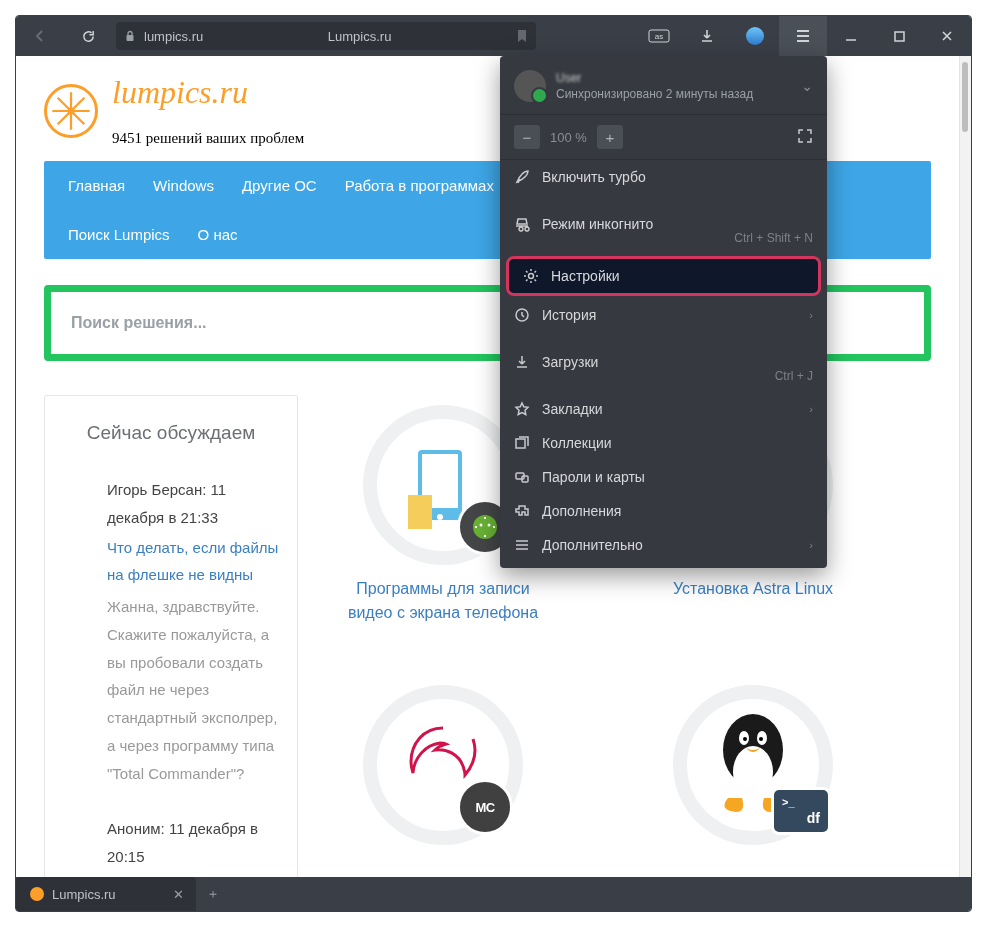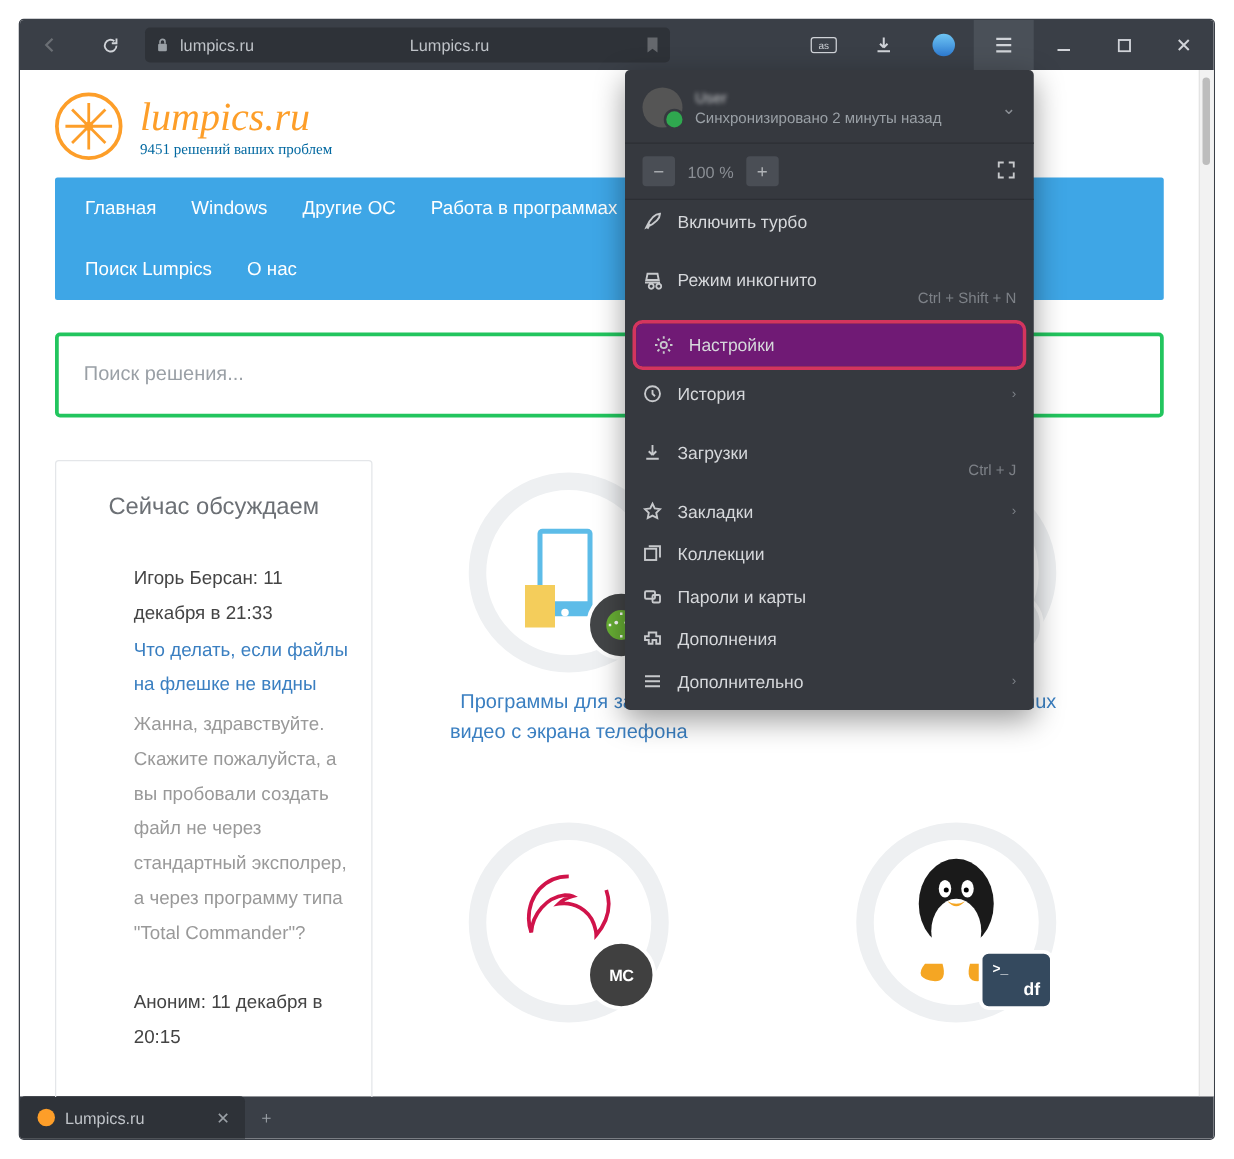--- a/index.html
+++ b/index.html
@@ -19,28 +19,28 @@
 
 .content { flex:1; display:flex; position:relative; background:#fff; overflow:hidden; }
 .page { flex:1; overflow-y:auto; padding: 12px 28px 0 28px; position:relative; }
 .scrollbar-gutter { width: 12px; background:#f2f2f2; border-left:1px solid #e4e4e4; position:relative;}
 .scrollbar-gutter::after { content:""; position:absolute; right:3px; top:6px; width:6px; height:70px; background:#bdbdbd; border-radius:3px;}
 
 .logo-row { display:flex; align-items:center; gap:14px; margin: 6px 0 14px 0;}
 .orange-logo { width:54px; height:54px; border-radius:50%; border:3px solid #fd9e29; position:relative; overflow:hidden;}
 .orange-logo svg { width:100%; height:100%;}
 .site-title { font-family: Georgia, serif; font-size: 32px; color:#fd9e29; font-style: italic; }
-.site-sub { font-family: Georgia, serif; font-size: 12px; color:#0369a1; margin-top:0;}
+.site-sub { font-family: Georgia, serif; font-size: 15px; color:#000000; margin-top:19px;}
 
 .navbar { background:#3ea6e6; color:#fff; display:flex; flex-wrap:wrap; padding: 0 10px; margin-bottom: 26px; border-radius:2px;}
 .navbar .navitem { padding: 16px 14px; font-size: 15px; cursor:pointer; color:#fff; white-space:nowrap;}
 
-.search-box { border:3px solid #22c55e; border-radius:4px; padding: 22px 20px; color:#9aa0a6; font-size:16px; margin-bottom: 34px; }
-
-.main-grid { display:flex; gap: 52px;}
+.search-box { border:7px solid #22c55e; border-radius:4px; padding: 22px 20px; color:#9aa0a6; font-size:16px; margin-bottom: 34px; font-weight: bold; }
+
+.main-grid { display:flex; gap: 40px;}
 .sidebar { width: 254px; flex-shrink:0;}
 .panel { border:1px solid #e4e6e9; border-radius:3px;}
 .panel-title { text-align:center; color:#6c7075; font-size:19px; padding: 26px 10px 20px 10px;}
 .panel-body { padding: 12px 18px 18px 18px; font-size:15px; color:#444; line-height:1.85;}
 .panel-body .author { color:#444;}
 .panel-body .link { color:#3a7fc1; display:block; margin:2px 0 4px 0;}
 .panel-body .text { color:#999; }
 .panel-body .comment { margin-bottom: 28px; margin-left: 44px;}
 .cards { flex:1; display:flex; flex-wrap:wrap; gap: 60px 100px; align-content:flex-start; padding-top: 10px;}
 .card { width: 210px; text-align:center;}
@@ -63,21 +63,21 @@
 .dropdown .chev { margin-left:auto; color:#8a8e94;}
 .dropdown .zoom-row { display:flex; align-items:center; gap:10px; padding: 10px 14px; border-bottom:1px solid #2c2f34;}
 .dropdown .zbtn { width:26px; height:24px; background:#4a4e55; border-radius:3px; display:flex; align-items:center; justify-content:center; color:#b0b3b7; font-size:15px;}
 .dropdown .zval { color:#8a8e94; font-size:13px;}
 .dropdown .full { margin-left:auto;}
 .dropdown .item { display:flex; align-items:center; gap:12px; padding: 9px 14px;}
 .dropdown .item .sc { margin-left:auto; font-size:12px; color:#7d8187;margin-top:28px;}
 .dropdown .item .chev2 { margin-left:auto; color:#7d8187; font-size:11px;}
 .dropdown .item svg { width:16px; height:16px; stroke:#c7c9cc; fill:none; stroke-width:1.5;}
 .dropdown .hl { border:3px solid #d4355e; border-radius:8px; margin: 2px 6px;}
-.dropdown .hl .item { background:#701a75; border-radius:5px;}
+.dropdown .hl .item { background:#0f172a; border-radius:5px;}
 </style>
 </head>
 <body>
 
 <div class="window">
 
   <div class="titlebar">
     <div class="nav-btn disabled">
         <svg width="16" height="16" viewBox="0 0 16 16">
           <path d="M10 3 L5 8 L10 13" stroke="currentColor" stroke-width="1.8" fill="none"></path>

